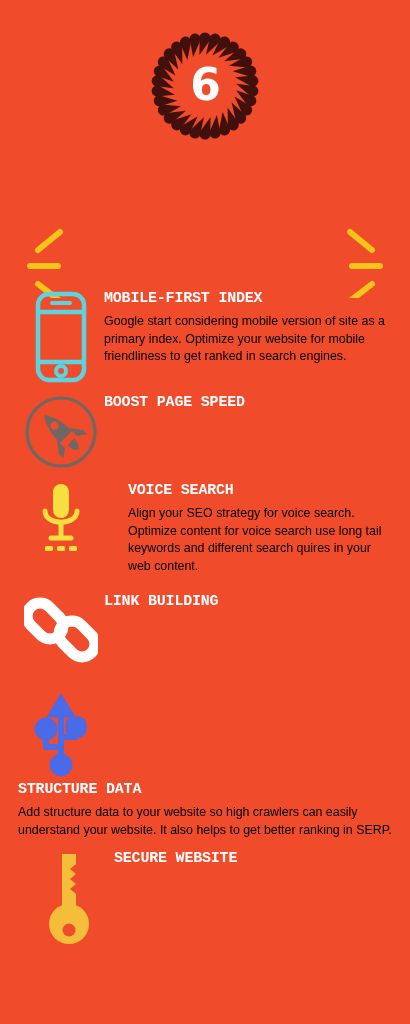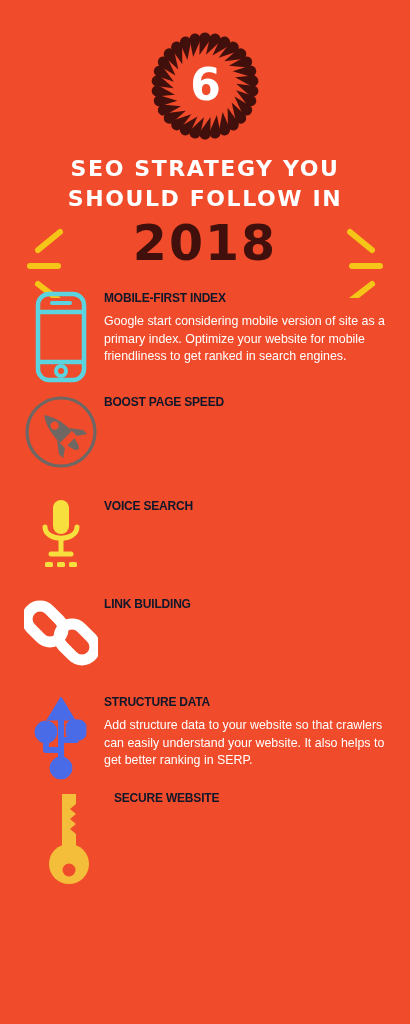--- a/index.html
+++ b/index.html
@@ -66,31 +66,31 @@
   .icon-cell {
     width:86px;
     min-width:86px;
     display:flex;
     align-items:flex-start;
     justify-content:center;
     padding-top:4px;
   }
   .text-cell { flex:1; padding-top:2px; }
   .sec-title {
-    color:#0f172a;
-    font-size:12px;
+    color:#ffffff;
+    font-size:15px;
     font-weight:bold;
     letter-spacing:-0.2px;
     line-height:21px;
     margin:0 0 4px 0;
-    font-family:Liberation Sans, sans-serif;
+    font-family:Liberation Mono, monospace;
     white-space:nowrap;
   }
   .sec-body {
-    color:#ffffff;
+    color:#000000;
     font-size:12.4px;
     line-height:17.6px;
     margin:0;
     font-family:"Liberation Sans", sans-serif;
   }
 </style>
 </head>
 <body>
 
 <div class="header">
@@ -126,25 +126,20 @@
           <path d="M 0,-5.6 A 5.6,5.6 0 1 1 0,5.6 L -18,0 Z" transform="translate(18.430780618346944,35.99999999999999) rotate(228)"></path>
           <path d="M 0,-5.6 A 5.6,5.6 0 1 1 0,5.6 L -18,0 Z" transform="translate(24.329048377085094,27.88173089477479) rotate(240.00000000000006)"></path>
           <path d="M 0,-5.6 A 5.6,5.6 0 1 1 0,5.6 L -18,0 Z" transform="translate(31.786307889961286,21.16718427000253) rotate(252)"></path>
           <path d="M 0,-5.6 A 5.6,5.6 0 1 1 0,5.6 L -18,0 Z" transform="translate(40.47664113236159,16.149818033155157) rotate(264)"></path>
           <path d="M 0,-5.6 A 5.6,5.6 0 1 1 0,5.6 L -18,0 Z" transform="translate(50.02023884074753,13.048915164777334) rotate(276)"></path>
         </g>
     </svg>
     <div class="badge-num">6</div>
   </div>
 
-  <div class="title-block">
-    <div class="title-line">SEO STRATEGY YOU</div>
-    <div class="title-line">SHOULD FOLLOW IN</div>
-    <div class="year">2018</div>
-  </div>
 
   <svg class="spark spark-left" width="56" height="76" viewBox="0 0 56 76">
     <g stroke="#F5C518" stroke-width="6" stroke-linecap="round">
       <line x1="14" y1="28" x2="36" y2="10"></line>
       <line x1="6" y1="44" x2="34" y2="44"></line>
       <line x1="14" y1="62" x2="36" y2="79"></line>
     </g>
   </svg>
 
   <svg class="spark spark-right" width="56" height="76" viewBox="0 0 56 76">
@@ -185,70 +180,71 @@
           <path d="M33 52 L43 52 L41 60 L38 63 L35 60 Z"></path>
           <circle cx="38" cy="29" r="4.2" fill="#F04B2A"></circle>
         </g>
       </svg>
     </div>
     <div class="text-cell">
       <p class="sec-title">BOOST PAGE SPEED</p>
     </div>
   </div>
 
-  <div class="section" style="margin-top:24px;">
+  <div class="section" style="margin-top:8px;gap:24px;">
     <div class="icon-cell">
       <svg width="54" height="80" viewBox="0 0 54 80">
         <rect x="19" y="2" width="16" height="34" rx="8" fill="#F7E03D"></rect>
         <path d="M11 29 C11 44 43 44 43 29" fill="none" stroke="#F7E03D" stroke-width="5" stroke-linecap="round"></path>
         <line x1="27" y1="41" x2="27" y2="54" stroke="#F7E03D" stroke-width="5"></line>
         <line x1="17" y1="56" x2="37" y2="56" stroke="#F7E03D" stroke-width="5" stroke-linecap="round"></line>
         <g fill="#F7E03D">
           <rect x="11" y="64" width="8" height="5" rx="1.5"></rect>
           <rect x="23" y="64" width="8" height="5" rx="1.5"></rect>
           <rect x="35" y="64" width="8" height="5" rx="1.5"></rect>
         </g>
       </svg>
     </div>
     <div class="text-cell">
       <p class="sec-title">VOICE SEARCH</p>
+      <p class="sec-body">Align your SEO strategy for voice search. Optimize content for voice search use long tail keywords and different search quires in your web content.</p>
     </div>
   </div>
 
   <div class="section" style="margin-top:14px;">
     <div class="icon-cell">
       <svg width="74" height="74" viewBox="0 0 74 74">
         <g stroke="#FFFFFF" stroke-width="11" fill="none" stroke-linecap="round">
           <rect x="8" y="8" width="26" height="40" rx="13" transform="rotate(-45 21 28)"></rect>
           <rect x="40" y="26" width="26" height="40" rx="13" transform="rotate(-45 53 46)"></rect>
         </g>
       </svg>
     </div>
     <div class="text-cell">
       <p class="sec-title">LINK BUILDING</p>
     </div>
   </div>
 
-  <div class="section" style="margin-top:20px;">
+  <div class="section" style="margin-top:20px;flex-direction:column;">
     <div class="icon-cell">
       <svg width="62" height="86" viewBox="0 0 62 86">
         <g fill="#4A6BE8" stroke="#4A6BE8">
           <polygon points="31,3 45,26 17,26" stroke-width="1"></polygon>
           <line x1="31" y1="24" x2="31" y2="70" stroke-width="6"></line>
           <path d="M31 56 L16 56 L16 44" fill="none" stroke-width="6" stroke-linejoin="round"></path>
           <path d="M31 46 L46 46 L46 38" fill="none" stroke-width="6" stroke-linejoin="round"></path>
           <circle cx="16" cy="38" r="11"></circle>
           <rect x="36" y="26" width="20" height="20" rx="7"></rect>
           <circle cx="31" cy="74" r="11"></circle>
         </g>
       </svg>
     </div>
     <div class="text-cell">
       <p class="sec-title">STRUCTURE DATA</p>
-      <p class="sec-body">Add structure data to your website so that crawlers can easily understand your website. It also helps to get better ranking in SERP.</p>
+      <p class="sec-body">Add structure data to your website so high crawlers can easily understand your website. It also helps to get better ranking in SERP.</p>
     </div>
   </div>
 
   <div class="section" style="margin-top:6px;padding-left:28px;">
     <div class="icon-cell">
       <svg width="50" height="96" viewBox="0 0 50 96">
         <g fill="#F5BE3A">
           <path d="M16 4 L30 4 L30 14 L24 19 L30 24 L24 29 L30 34 L24 39 L30 44 L30 58 L16 58 Z"></path>
           <circle cx="23" cy="74" r="20"></circle>
           <circle cx="23" cy="80" r="6.5" fill="#F04B2A"></circle>

